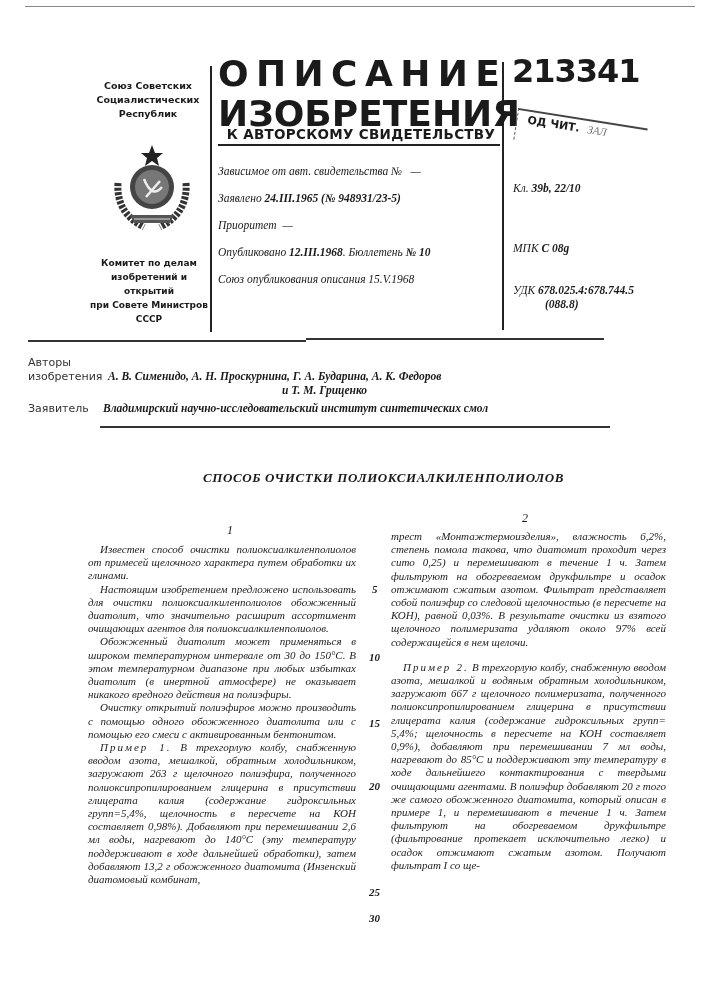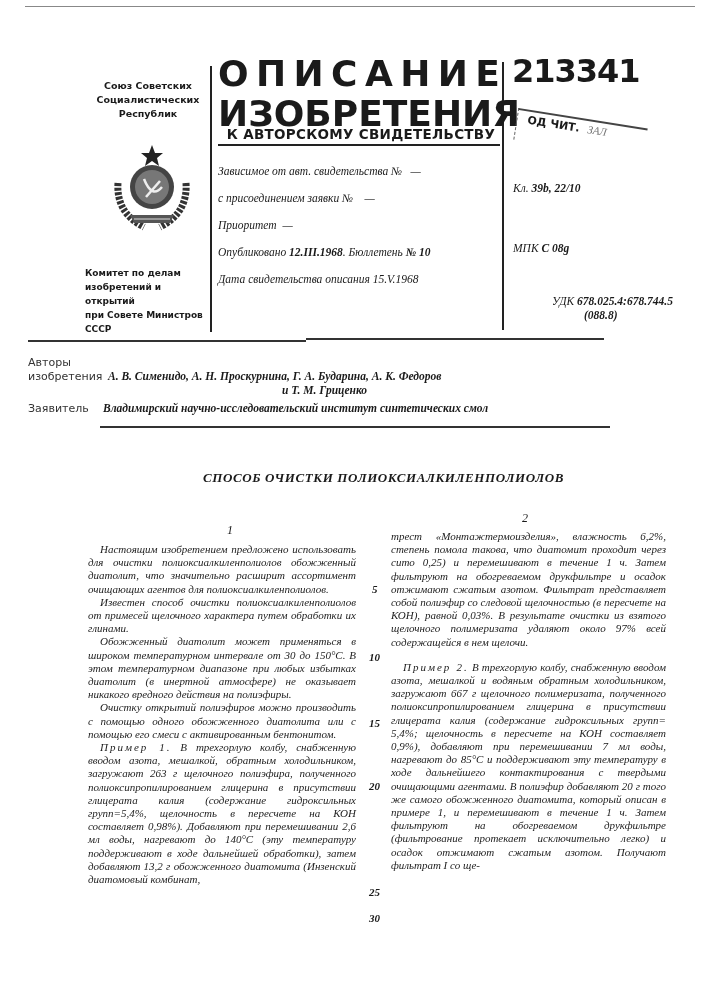--- a/index.html
+++ b/index.html
@@ -6,21 +6,21 @@
   body { width: 707px; height: 1000px; position: relative; overflow: hidden; color: #1a1a1a;
          font-family: "DejaVu Serif", "Liberation Serif", serif; }
   .abs { position: absolute; }
   .sans { font-family: "DejaVu Sans", "Liberation Sans", sans-serif; }
   .serif { font-family: "Liberation Serif", "DejaVu Serif", serif; font-style: italic; }
 
   .top-rule { left: 25px; top: 6px; width: 670px; height: 1px; background: #888; }
 
   .left-org { left: 88px; top: 79px; width: 120px; text-align: center; font-size: 9.5px; line-height: 14px; font-weight: bold; }
   .emblem { left: 112px; top: 143px; width: 80px; height: 88px; }
-  .committee { left: 85px; top: 256px; width: 128px; text-align: left; font-size: 9px; line-height: 14px; font-weight: bold; margin-top: 10px; }
+  .committee { left: 85px; top: 256px; width: 128px; text-align: center; font-size: 9px; line-height: 14px; font-weight: bold; }
 
   .vline1 { left: 210px; top: 66px; width: 2px; height: 118px; background: #222; }
   .vline1b { left: 210px; top: 184px; width: 2px; height: 148px; background: #222; }
   .vline2 { left: 502px; top: 62px; width: 2px; height: 268px; background: #222; }
 
   .big-title { left: 218px; top: 54px; width: 282px; font-size: 36px; font-weight: 900; letter-spacing: 0; line-height: 40px; }
   .big-title .row { display: flex; justify-content: space-between; }
   .subtitle { left: 222px; top: 126px; width: 278px; font-size: 13.5px; font-weight: bold; text-align: center; letter-spacing: 0.3px; }
   .subtitle-rule { left: 218px; top: 144px; width: 282px; height: 2px; background: #222; }
 
@@ -30,21 +30,21 @@
   .stamp-text { left: 10px; top: 2px; font-size: 11px; font-weight: bold; white-space: nowrap; }
   .stamp-text .faint { font-weight: normal; font-style: italic; color: #777; margin-left: 8px; }
 
   .meta-list { left: 218px; top: 163px; width: 280px; font-size: 11.5px; }
   .meta-row { height: 27px; line-height: 16px; white-space: nowrap; }
   .meta-row b { font-weight: bold; }
 
   .class-block { left: 513px; top: 182px; font-size: 11.5px; }
   .class-block .row { white-space: nowrap; }
   .mpk { left: 513px; top: 242px; font-size: 11.5px; white-space: nowrap; }
-  .udk { left: 513px; top: 294px; font-size: 11.5px; line-height: 14px; margin-left: 39px; }
+  .udk { left: 513px; top: 283px; font-size: 11.5px; line-height: 14px; }
   .udk .indent { padding-left: 32px; }
 
   .mid-rule { left: 28px; top: 340px; width: 278px; height: 2px; background: #333; }
   .mid-rule2 { left: 306px; top: 338px; width: 298px; height: 2px; background: #333; }
 
   .authors-label { left: 28px; top: 356px; font-size: 11px; line-height: 14px; color: #333; }
   .authors-names { left: 108px; top: 370px; font-size: 11.5px; font-weight: bold; white-space: nowrap; }
   .authors-names2 { left: 282px; top: 384px; font-size: 11.5px; font-weight: bold; white-space: nowrap; }
   .applicant-label { left: 28px; top: 402px; font-size: 11px; color: #333; }
   .applicant-value { left: 103px; top: 402px; font-size: 11.5px; font-weight: bold; white-space: nowrap; }
@@ -135,24 +135,24 @@
 <div class="abs subtitle-rule"></div>
 
 <div class="abs patent-no sans">213341</div>
 
 <div class="abs stamp">
   <div class="abs stamp-text sans"><span>ОД ЧИТ.</span><span class="faint serif">ЗАЛ</span></div>
 </div>
 
 <div class="abs meta-list serif">
   <div class="meta-row"><span>Зависимое от авт. свидетельства №</span> &nbsp; <span>—</span></div>
-  <div class="meta-row"><span>с присоединением заявки №</span> &nbsp;&nbsp; <span>—</span></div>
+  <div class="meta-row"><span>Заявлено</span> <b>24.III.1965 (№ 948931/23-5)</b></div>
   <div class="meta-row"><span>Приоритет</span> &nbsp;<span>—</span></div>
   <div class="meta-row"><span>Опубликовано</span> <b>12.III.1968</b>. <span>Бюллетень</span> <b>№ 10</b></div>
-  <div class="meta-row"><span>Дата свидетельства описания</span> <span>15.V.1968</span></div>
+  <div class="meta-row"><span>Союз опубликования описания</span> <span>15.V.1968</span></div>
 </div>
 
 <div class="abs class-block serif">
   <div class="row"><span>Кл.</span> <b>39b, 22/10</b></div>
 </div>
 <div class="abs mpk serif"><span>МПК</span> <b>C 08g</b></div>
 <div class="abs udk serif">
   <div><span>УДК</span> <b>678.025.4:678.744.5</b></div>
   <div class="indent"><b>(088.8)</b></div>
 </div>
@@ -169,22 +169,22 @@
 <div class="abs applicant-label sans">Заявитель</div>
 <div class="abs applicant-value serif">Владимирский научно-исследовательский институт синтетических смол</div>
 <div class="abs bottom-rule"></div>
 
 <div class="abs doc-title serif">СПОСОБ ОЧИСТКИ ПОЛИОКСИАЛКИЛЕНПОЛИОЛОВ</div>
 
 <div class="abs col-num col1-num serif">1</div>
 <div class="abs col-num col2-num serif">2</div>
 
 <div class="abs col col1 serif">
+  <p>Известен способ очистки полиоксиалкиленполиолов от примесей щелочного характера путем обработки их глинами.</p>
   <p>Настоящим изобретением предложено использовать для очистки полиоксиалкиленполиолов обожженный диатолит, что значительно расширит ассортимент очищающих агентов для полиоксиалкиленполиолов.</p>
-  <p>Известен способ очистки полиоксиалкиленполиолов от примесей щелочного характера путем обработки их глинами.</p>
   <p>Обожженный диатолит может применяться в широком температурном интервале от 30 до 150°С. В этом температурном диапазоне при любых избытках диатолит (в инертной атмосфере) не оказывает никакого вредного действия на полиэфиры.</p>
   <p>Очистку открытий полиэфиров можно производить с помощью одного обожженного диатолита или с помощью его смеси с активированным бентонитом.</p>
   <p><span class="spaced">Пример 1.</span> <span>В трехгорлую колбу, снабженную вводом азота, мешалкой, обратным холодильником, загружают 263 г щелочного полиэфира, полученного полиоксипропилированием глицерина в присутствии глицерата калия (содержание гидроксильных групп=5,4%, щелочность в пересчете на КОН составляет 0,98%). Добавляют при перемешивании 2,6 мл воды, нагревают до 140°С (эту температуру поддерживают в ходе дальнейшей обработки), затем добавляют 13,2 г обожженного диатомита (Инзенский диатомовый комбинат,</span></p>
 </div>
 
 <div class="abs col col2 serif">
   <p class="noind">трест «Монтажтермоизделия», влажность 6,2%, степень помола такова, что диатомит проходит через сито 0,25) и перемешивают в течение 1 ч. Затем фильтруют на обогреваемом друкфильтре и осадок отжимают сжатым азотом. Фильтрат представляет собой полиэфир со следовой щелочностью (в пересчете на КОН), равной 0,03%. В результате очистки из взятого щелочного полимеризата удаляют около 97% всей содержащейся в нем щелочи.</p>
   <p class="gap"><span class="spaced">Пример 2.</span> <span>В трехгорлую колбу, снабженную вводом азота, мешалкой и водяным обратным холодильником, загружают 667 г щелочного полимеризата, полученного полиоксипропилированием глицерина в присутствии глицерата калия (содержание гидроксильных групп= 5,4%; щелочность в пересчете на КОН составляет 0,9%), добавляют при перемешивании 7 мл воды, нагревают до 85°С и поддерживают эту температуру в ходе дальнейшего контактирования с твердыми очищающими агентами. В полиэфир добавляют 20 г того же самого обожженного диатомита, который описан в примере 1, и перемешивают в течение 1 ч. Затем фильтруют на обогреваемом друкфильтре (фильтрование протекает исключительно легко) и осадок отжимают сжатым азотом. Получают фильтрат I со ще-</span></p>
 </div>
 

